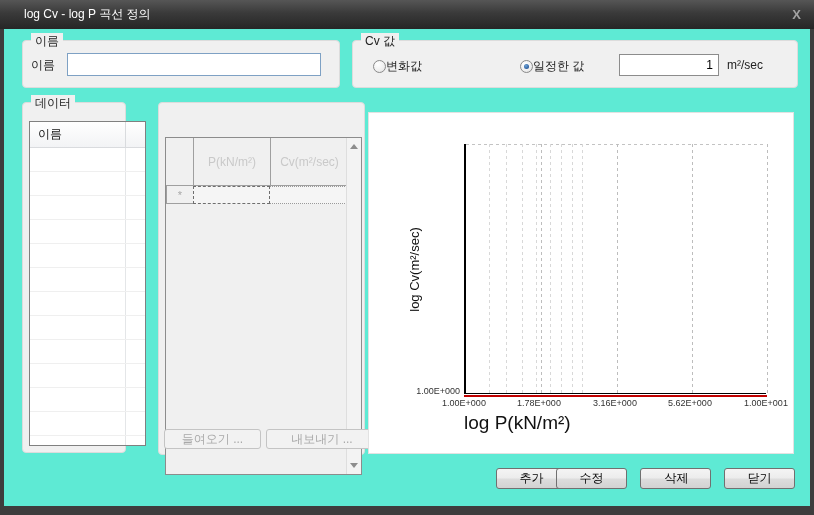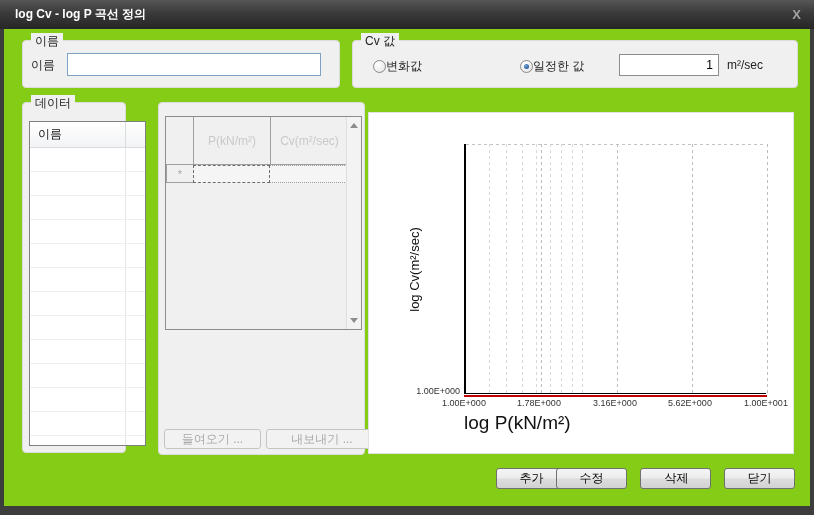--- a/index.html
+++ b/index.html
@@ -2,24 +2,24 @@
 <html><head>
 <meta charset="utf-8">
 <style>
   html,body{margin:0;padding:0;background:#888;}
   *{box-sizing:border-box;font-family:"Liberation Sans","DejaVu Sans",sans-serif;}
 
   .window{position:relative;width:814px;height:515px;background:#3d3d3d;overflow:hidden;}
   .titlebar{position:absolute;left:0;top:0;right:0;height:29px;
     background:linear-gradient(180deg,#565656 0%,#3a3a3a 45%,#262626 100%);
     display:flex;align-items:center;}
-  .titlebar .title{color:#ffffff;font-size:12px;font-weight:bold;padding-left:15px;letter-spacing:0;}
+  .titlebar .title{color:#ffffff;font-size:12px;font-weight:normal;padding-left:24px;letter-spacing:0;}
   .close-x{position:absolute;right:13px;top:7px;color:#a2a2a2;font-size:13px;font-weight:bold;cursor:default;}
 
-  .dlg-body{position:absolute;left:4px;right:4px;top:29px;bottom:9px;background:#84cc16;}
+  .dlg-body{position:absolute;left:4px;right:4px;top:29px;bottom:9px;background:#5eead4;}
 
   .groupbox{position:absolute;border:1px solid #dcdcdc;border-radius:4px;background:#f0f0f0;}
   .groupbox .gb-title{position:absolute;top:-8px;left:8px;background:#f0f0f0;padding:0 4px;font-size:12px;color:#222;}
 
   .txt-input{position:absolute;background:#fff;font-size:12px;padding:2px 5px;outline:none;}
 
   .radio{position:absolute;display:flex;align-items:center;gap:0;font-size:12px;color:#222;}
   .radio .rb{width:13px;height:13px;border-radius:50%;border:1px solid #8a8a8a;
     background:radial-gradient(circle at 35% 30%,#ffffff 0%,#efefef 60%,#dcdcdc 100%);position:relative;}
   .radio.checked .rb::after{content:"";position:absolute;left:3px;top:3px;width:5px;height:5px;border-radius:50%;
@@ -153,21 +153,21 @@
             </div>
             <div class="list-row">
               <span class="col-sep"></span>
             </div>
           </div>
       </div>
     </div>
 
     <div class="groupbox" style="left:154px;top:73px;width:207px;height:353px;">
 
-      <div class="curve-grid" style="left:6px;top:13px;width:197px;height:214px;">
+      <div class="curve-grid" style="left:6px;top:34px;width:197px;height:338px;">
         <div class="cg-inner">
           <div class="cg-header">
             <div class="cell cg-rowhdr"></div>
             <div class="cell cg-col">P(kN/m²)</div>
             <div class="cell cg-col" style="border-right:none;">Cv(m²/sec)</div>
           </div>
           <div class="cg-newrow">
             <div class="nr-hdr">*</div>
             <div class="nr-cell1"></div>
             <div class="nr-cell2"></div>

